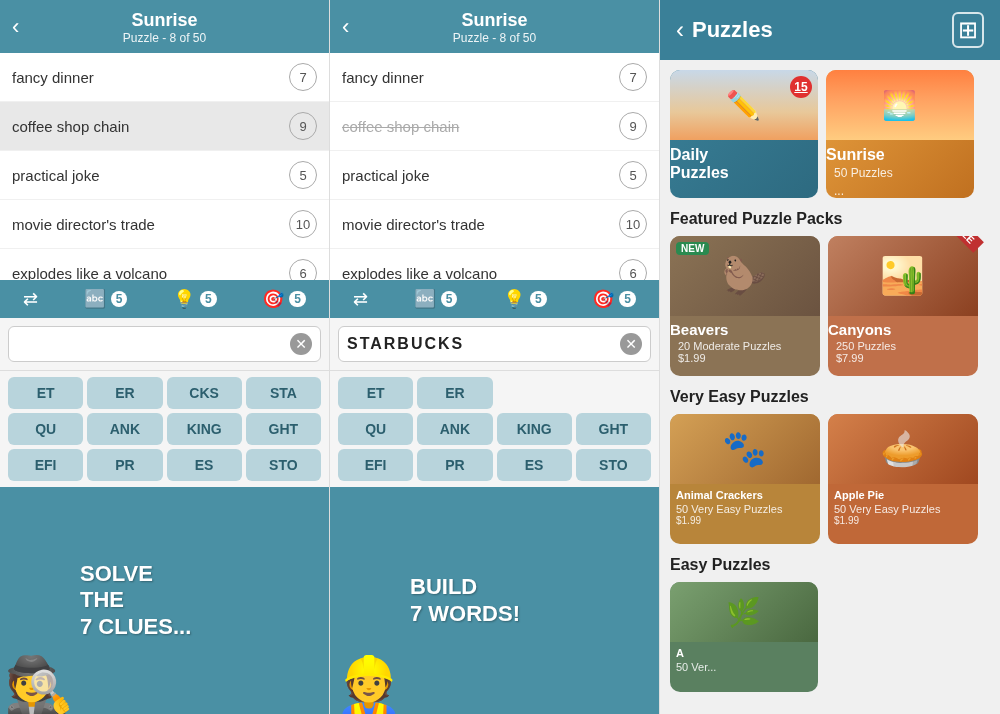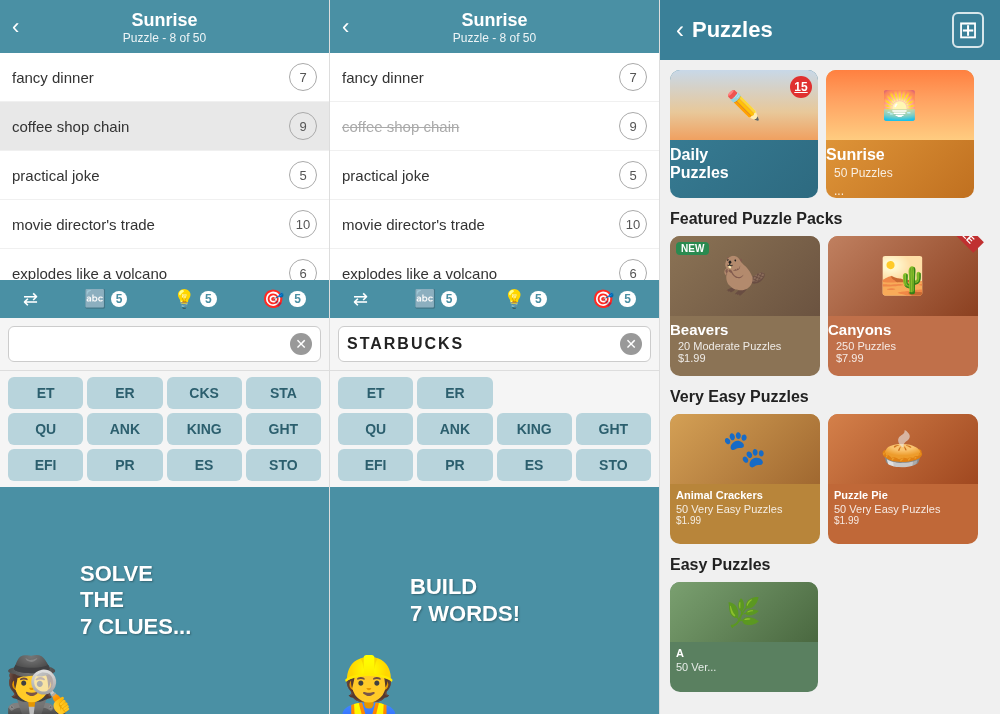--- a/index.html
+++ b/index.html
@@ -697,21 +697,21 @@
         </div>
         <div class="easy-card-label">Animal Crackers</div>
         <div class="easy-card-sublabel">50 Very Easy Puzzles</div>
         <div class="easy-card-price">$1.99</div>
       </div>
 
       <div class="easy-card easy-card-applepie">
         <div class="easy-card-img easy-card-img-apple">
           <div class="pie-icon">🥧</div>
         </div>
-        <div class="easy-card-label">Puzzle Pie</div>
+        <div class="easy-card-label">Apple Pie</div>
         <div class="easy-card-sublabel">50 Very Easy Puzzles</div>
         <div class="easy-card-price">$1.99</div>
       </div>
     </div>
 
     <div class="section-title">Easy Puzzles</div>
 
     <div class="card-row">
       <div class="easy-card" style="background:#5a8060;width:148px;height:110px;">
         <div style="height:60px;background:linear-gradient(135deg,#7aa070,#4a6840);display:flex;align-items:center;justify-content:center;font-size:28px;">🌿</div>

